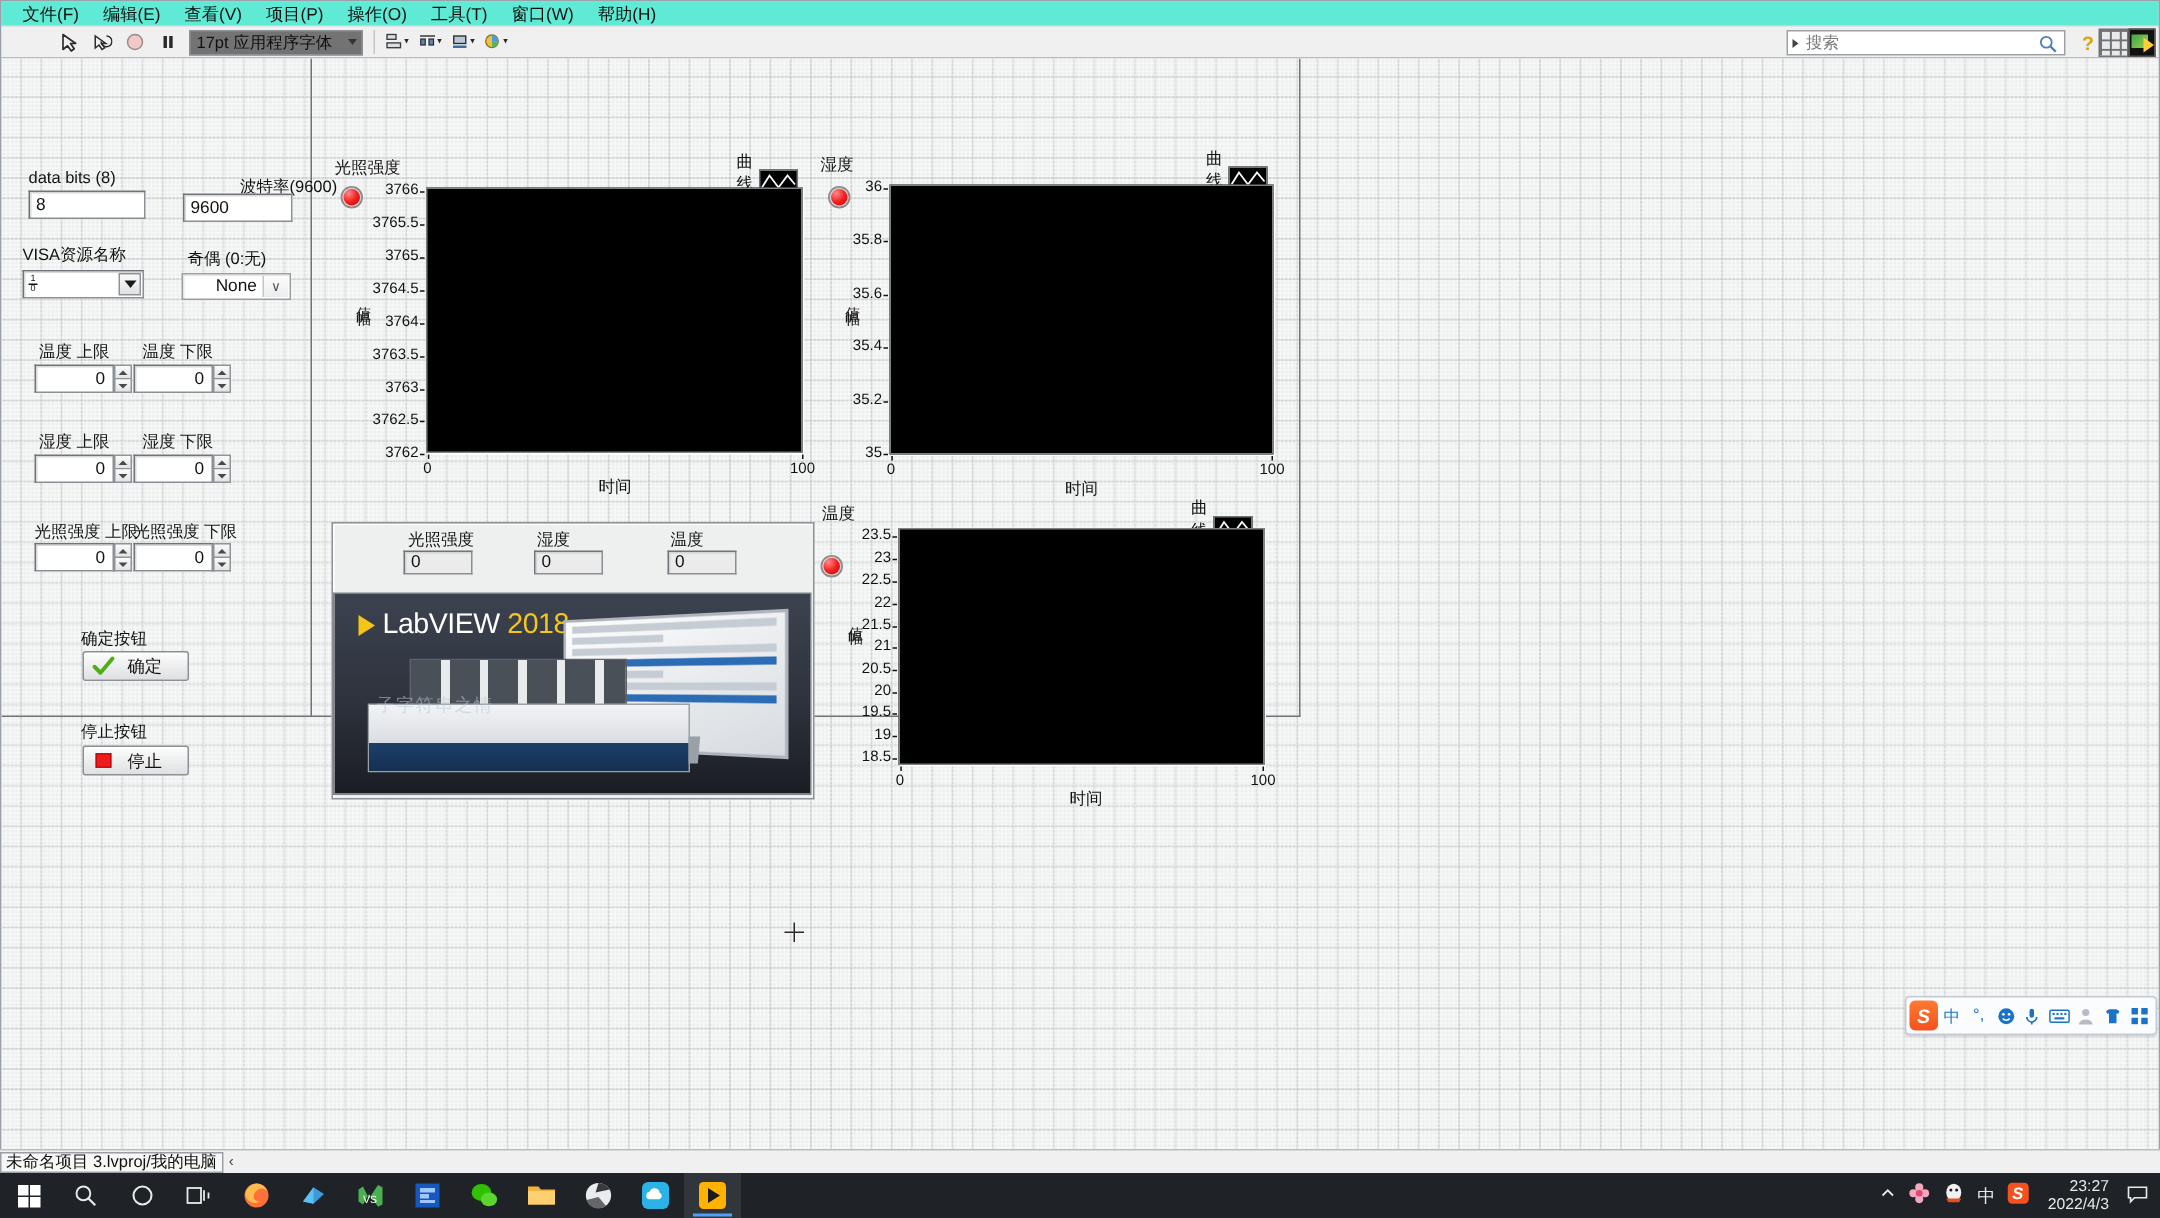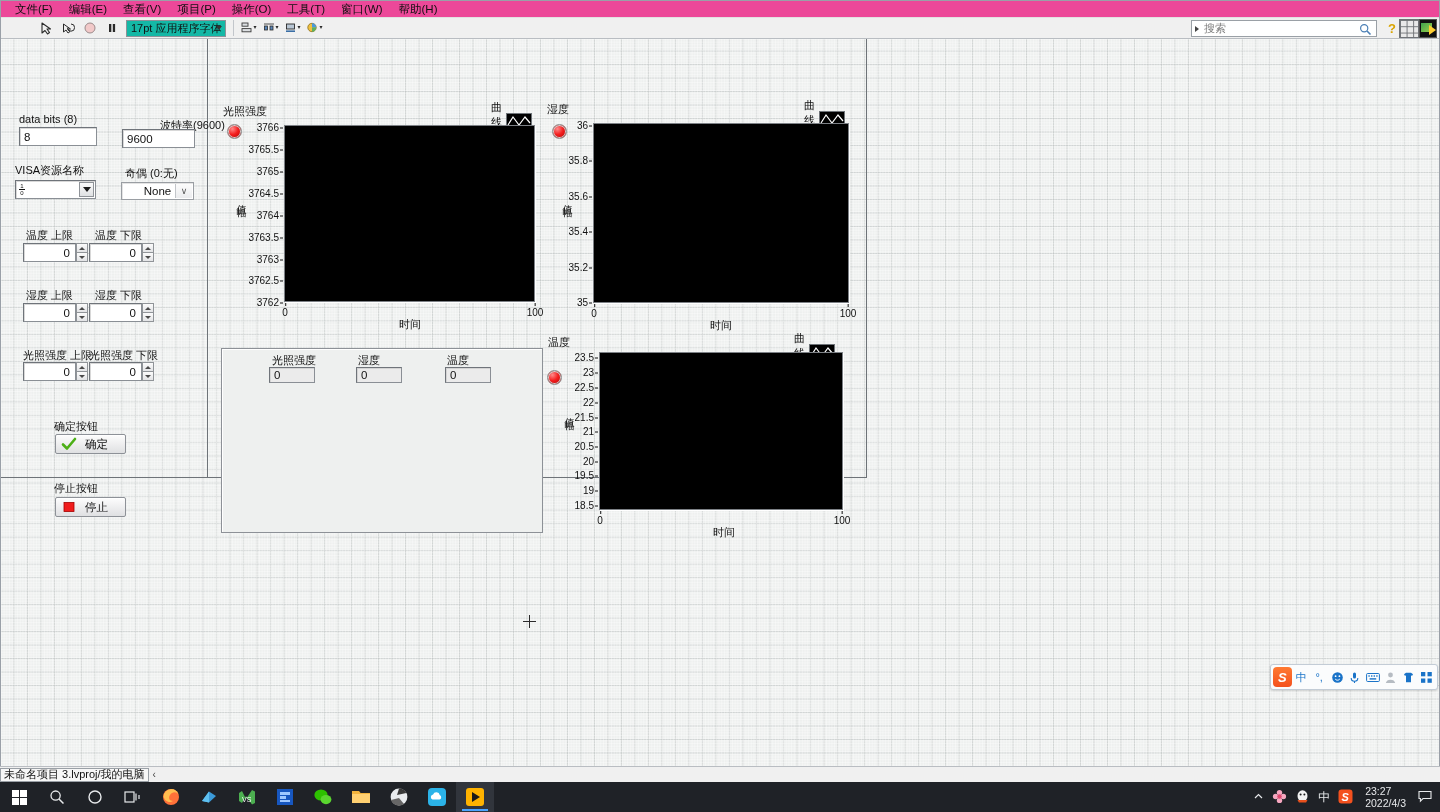--- a/index.html
+++ b/index.html
@@ -49,39 +49,39 @@
   .tb-title { font-size: 11.5px; color: #1a1a1a; white-space: nowrap; }
   .tb-ctrls { position: absolute; right: 0; top: 0; height: 19px; display: flex; }
   .tb-btn {
     width: 45px; height: 19px; display: flex; align-items: center; justify-content: center;
     font-size: 12px; color: #333; background: #ffffff;
   }
   .tb-btn svg { display: block; }
 
   
   .menubar {
-    height: 17px; background: #ec4899;
+    height: 17px; background: #5eead4;
     display: flex; align-items: center;
     padding-left: 6px; font-size: 11.5px; color: #111;
     border-bottom: 1px solid #e2e2e2;
   }
   .menu-item { padding: 1px 8px; white-space: nowrap; cursor: default; }
 
   
   .toolbar {
     height: 21px; background: #f0f0f0;
     display: flex; align-items: center;
     border-bottom: 1px solid #b9bdc2;
     position: relative;
     padding-left: 34px;
   }
   .tool-ico { width: 22px; height: 19px; display: flex; align-items: center; justify-content: center; }
   .tool-sep { width: 1px; height: 16px; background: #c2c6cb; margin: 0 4px; }
   .fontbox {
-    width: 100px; height: 17px; background: #14b8a6; border: 1px solid #8d9298;
+    width: 116px; height: 17px; background: #737373; border: 1px solid #8d9298;
     font-size: 11px; color: #111; display: flex; align-items: center;
     padding-left: 4px; position: relative; margin: 0 3px;
   }
   .fontbox .caret {
     position: absolute; right: 3px; top: 50%; transform: translateY(-50%);
     width: 0; height: 0; border-left: 3.5px solid transparent;
     border-right: 3.5px solid transparent; border-top: 4px solid #333;
   }
   .searchbox {
     position: absolute; right: 62px; top: 2px;
@@ -402,21 +402,21 @@
   }
   .tb-item.active { background: #31353c; }
   .tb-item.active::after {
     content:""; position:absolute; left:6px; right:6px; bottom:1px; height:2px; background:#4aa3ff;
   }
   .tray {
     position: absolute; right: 0; top: 0; height: 30px;
     display: flex; align-items: center; gap: 8px; padding-right: 8px;
     color: #e7e9eb; font-size: 10px;
   }
-  .tray-clock { text-align: left; line-height: 12px; font-size: 10.5px; padding: 0 4px; }
+  .tray-clock { text-align: right; line-height: 12px; font-size: 10.5px; padding: 0 4px; }
   .win-logo {
     width: 15px; height: 15px;
     background:
       linear-gradient(#fff,#fff) 0 0/7px 7px no-repeat,
       linear-gradient(#fff,#fff) 8px 0/7px 7px no-repeat,
       linear-gradient(#fff,#fff) 0 8px/7px 7px no-repeat,
       linear-gradient(#fff,#fff) 8px 8px/7px 7px no-repeat;
   }
 </style>
 </head>
@@ -549,21 +549,21 @@
         <div class="spin-up"></div>
         <div class="spin-dn"></div>
       </div>
       <div class="lbl" style="left:94px; top:190px;">温度 下限</div>
       <div class="num-ctrl" style="left:88px; top:204px; width:53px; height:19px;">0</div>
       <div class="spinner" style="left:141px; top:204px; height:19px;">
         <div class="spin-up"></div>
         <div class="spin-dn"></div>
       </div>
 
-      <div class="lbl" style="left:25px; top:250px;font-family:Liberation Serif, serif;">湿度 上限</div>
+      <div class="lbl" style="left:25px; top:250px;">湿度 上限</div>
       <div class="num-ctrl" style="left:22px; top:264px; width:53px; height:19px;">0</div>
       <div class="spinner" style="left:75px; top:264px; height:19px;">
         <div class="spin-up"></div>
         <div class="spin-dn"></div>
       </div>
       <div class="lbl" style="left:94px; top:250px;">湿度 下限</div>
       <div class="num-ctrl" style="left:88px; top:264px; width:53px; height:19px;">0</div>
       <div class="spinner" style="left:141px; top:264px; height:19px;">
         <div class="spin-up"></div>
         <div class="spin-dn"></div>
@@ -686,20 +686,41 @@
 
       <div class="lbl" style="left:271px; top:315px;">光照强度</div>
       <div class="num-ind" style="left:268px; top:328px; width:46px; height:16px;">0</div>
 
       <div class="lbl" style="left:357px; top:315px;">湿度</div>
       <div class="num-ind" style="left:355px; top:328px; width:46px; height:16px;">0</div>
 
       <div class="lbl" style="left:446px; top:315px;">温度</div>
       <div class="num-ind" style="left:444px; top:328px; width:46px; height:16px;">0</div>
 
+      <div class="splash" style="left:221px; top:356px; width:319px; height:135px;">
+        <div class="splash-logo">
+          <span class="tri"></span>
+          <span class="lv">LabVIEW</span>
+          <span class="yr">2018</span>
+        </div>
+        <div class="splash-mon">
+          <div class="row"></div>
+          <div class="row short"></div>
+          <div class="row"></div>
+          <div class="row blue"></div>
+          <div class="row short"></div>
+          <div class="row"></div>
+          <div class="row blue"></div>
+          <div class="row short"></div>
+        </div>
+        <div class="splash-stand"></div>
+        <div class="splash-modules"></div>
+        <div class="splash-chassis"></div>
+        <div class="splash-wm">子字符串之情</div>
+      </div>
 
       <div class="cursor-cross" style="left:522px; top:576px;"></div>
     </div>
   </div>
 
   <div class="statusbar">
     <div class="sb-proj">未命名项目 3.lvproj/我的电脑</div>
     <div class="sb-arrow">‹</div>
   </div>
 

